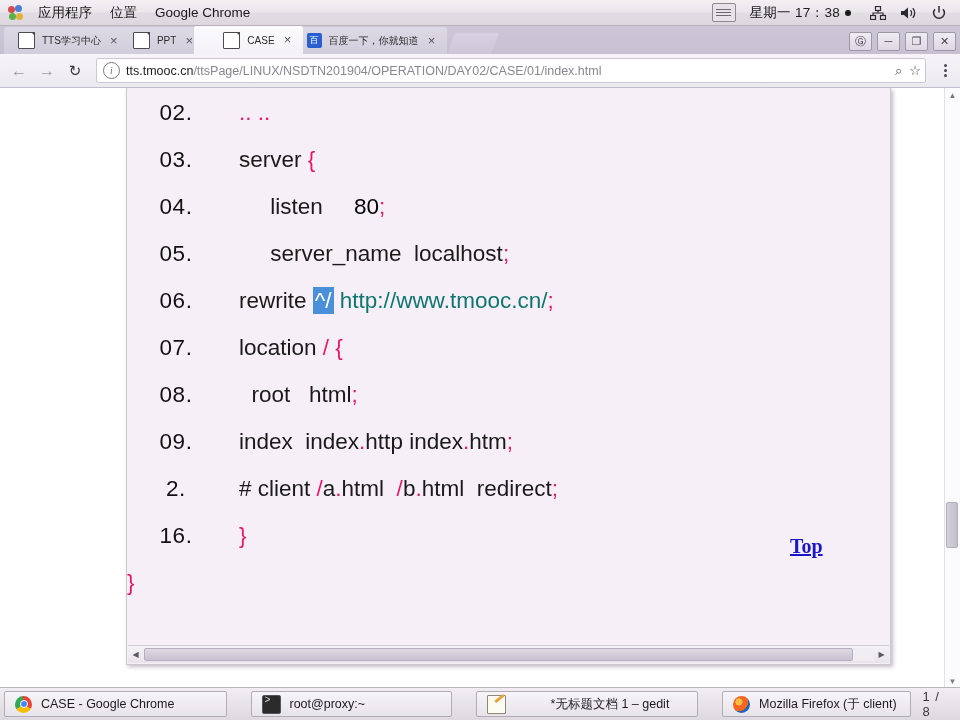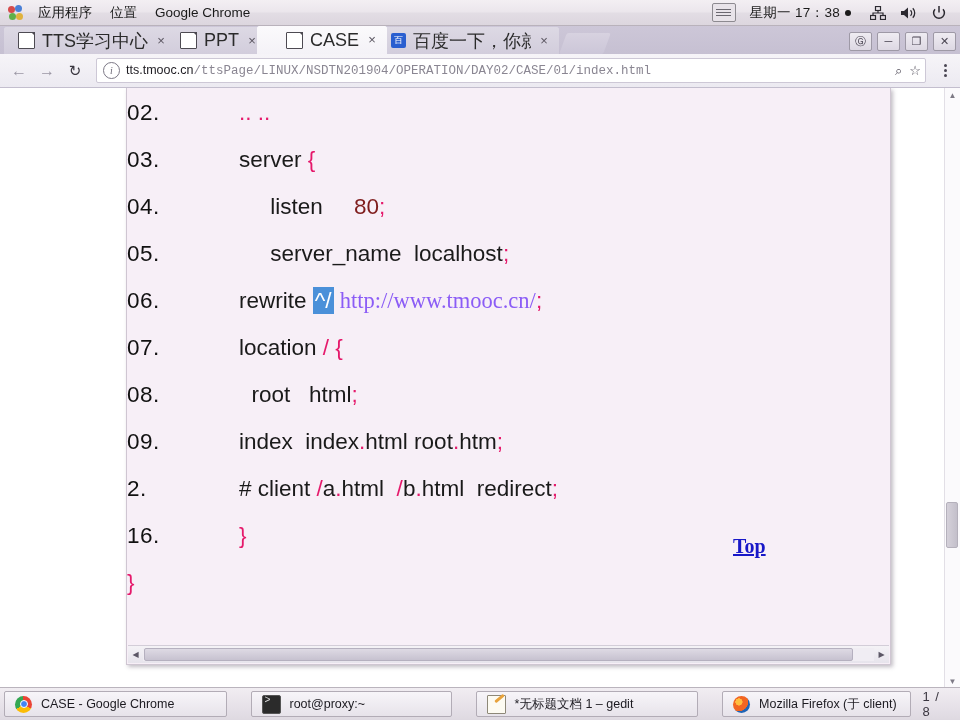--- a/index.html
+++ b/index.html
@@ -101,21 +101,21 @@
     padding-left: 29px;
   }
   .tab .favicon {
     width: 15px; height: 15px; margin-right: 7px; flex: 0 0 auto;
     position: relative; z-index: 2;
   }
   .tab .tab-title {
     flex: 1 1 auto; overflow: hidden;
     position: relative; z-index: 2;
     max-width: 118px; text-overflow: clip;
-    font-size: 18px;
+    font-size: 10px;
   }
   .tab .tab-close {
     margin-left: 6px; width: 14px; height: 14px;
     color: #5a5560; font-size: 13px; line-height: 13px; text-align: center;
     position: relative; z-index: 2; flex: 0 0 auto;
   }
   .tab-newslot {
     width: 44px; height: 21px; margin-left: 14px;
     background: linear-gradient(to bottom,#d7d2e0,#ccc6d8);
     transform: skewX(-20deg);
@@ -164,21 +164,21 @@
   }
   .omni-info {
     width: 15px; height: 15px; border-radius: 50%;
     border: 1.3px solid #7c7886; color: #6d6977;
     font-size: 10px; font-style: italic; font-family: "Liberation Serif", serif;
     display: flex; align-items: center; justify-content: center;
     margin: 0 6px 0 2px; flex: 0 0 auto;
   }
   .omni-url { font-size: 12.5px; white-space: nowrap; overflow: hidden; }
   .omni-url .host { color: #1e1c22; }
-  .omni-url .path { color: #8a8692; font-family: Liberation Mono, monospace; }
+  .omni-url .path { color: #8a8692; }
   .omni-right { display: flex; align-items: center; margin-left: auto; flex: 0 0 auto; padding-left: 6px;}
   .omni-right .ic { margin-left: 7px; color: #4f4b58; font-size: 13px; }
   .menu-dots {
     width: 18px; margin-left: 4px;
     display: flex; flex-direction: column; align-items: center; justify-content: center;
   }
   .menu-dots i { width: 3px; height: 3px; border-radius: 50%; background: #4a4653; margin: 1px 0; display:block;}
 
   
   .viewport {
@@ -202,29 +202,29 @@
     font-size: 22px;
     color: #111;
   }
   .code-row {
     display: flex; align-items: baseline;
     height: 47px;
     white-space: pre;
   }
   .lineno {
     width: 112px; flex: 0 0 112px;
-    text-align: left; padding-right: 14px;
+    text-align: center; padding-right: 14px;
     color: #111; font-size: 22.5px;
     box-sizing: border-box;
     letter-spacing: .5px;
   }
   .code-text { font-size: 22.5px; color: #1a1a1a; }
   .pk { color: #e5196b; }
-  .pp { color: #7f1d1d; }
-  .ol { color: #8b5cf6; font-family: Liberation Serif, serif; }
+  .pp { color: #000000; }
+  .ol { color: #0f766e; }
   .sel { background: #4a90d9; color: #ffffff; padding: 1px 2px; }
 
   .hscroll-area {
     position: absolute; left: 1px; right: 1px; bottom: 1px;
     height: 17px;
     background: linear-gradient(to bottom,#f4f2f6,#e7e4ec);
     border-top: 1px solid #d3cdd8;
     display: flex; align-items: center;
   }
   .hs-arrow {
@@ -233,21 +233,21 @@
     color: #5c5766; font-size: 8px;
   }
   .hs-track { flex: 1 1 auto; height: 13px; background: #f0edf3; position: relative; }
   .hs-thumb {
     position: absolute; left: 1px; top: 0; height: 13px; width: 97%;
     background: linear-gradient(to bottom,#dedae4,#c7c2d0);
     border: 1px solid #b5b0bf; border-radius: 2px; box-sizing: border-box;
   }
 
   .top-link {
-    position: absolute; left: 606px; top: 447px;
+    position: absolute; left: 663px; top: 447px;
     font-family: "Liberation Serif", serif;
     font-weight: bold; font-size: 20px;
     color: #1818c8; text-decoration: underline;
   }
 
   
   .vscroll {
     position: absolute; right: 0; top: 0;
     width: 15px; height: 601px;
     background: #fbfafc; border-left: 1px solid #e2dfe6;
@@ -279,21 +279,21 @@
     display: flex; align-items: center;
     padding: 0 10px;
     border: 1px solid #b2acb6; border-radius: 2px;
     background: linear-gradient(to bottom,#f7f5f9,#e7e3ea);
     font-size: 12.5px; color: #1c1a20;
     white-space: nowrap; overflow: hidden;
     box-sizing: border-box;
   }
   .task.w1 { width: 228px; margin-left: 4px;}
   .task.w2 { width: 206px; }
-  .task.w3 { width: 228px; }
+  .task.w3 { width: 228px; gap: 36px; }
   .task.w4 { width: 193px; }
   .task .ti { width: 17px; height: 17px; margin-right: 9px; flex:0 0 auto; position: relative;}
   .workspace {
     margin-left: auto; margin-right: 8px;
     font-size: 13px; color: #3b3741;
     letter-spacing: 1px;
   }
   
   .chrome-logo { border-radius: 50%; background: conic-gradient(#ea4335 0 33%, #fbbc05 33% 66%, #34a853 66% 100%); position: relative;}
   .chrome-logo::after { content:""; position: absolute; left: 4.5px; top: 4.5px; width: 8px; height: 8px; border-radius: 50%; background: #4285f4; border: 1.2px solid #fff; box-sizing: border-box;}
@@ -419,21 +419,21 @@
 
       <div class="page-panel">
         <div class="code-list" id="code-listing">
             <div class="code-row"><span class="lineno">02.</span><span class="code-text"><span class="pk">.. ..</span></span></div>
             <div class="code-row"><span class="lineno">03.</span><span class="code-text"><span>server </span><span class="pk">{</span></span></div>
             <div class="code-row"><span class="lineno">04.</span><span class="code-text"><span>     listen     </span><span class="pp">80</span><span class="pk">;</span></span></div>
             <div class="code-row"><span class="lineno">05.</span><span class="code-text"><span>     server_name  localhost</span><span class="pk">;</span></span></div>
             <div class="code-row"><span class="lineno">06.</span><span class="code-text"><span>rewrite </span><span class="sel">^/</span><span> </span><span class="ol">http://www.tmooc.cn/</span><span class="pk">;</span></span></div>
             <div class="code-row"><span class="lineno">07.</span><span class="code-text"><span>location </span><span class="pk">/ {</span></span></div>
             <div class="code-row"><span class="lineno">08.</span><span class="code-text"><span>  root   html</span><span class="pk">;</span></span></div>
-            <div class="code-row"><span class="lineno">09.</span><span class="code-text"><span>index  index</span><span class="pk">.</span><span>html root</span><span class="pk">.</span><span>htm</span><span class="pk">;</span></span></div>
+            <div class="code-row"><span class="lineno">09.</span><span class="code-text"><span>index  index</span><span class="pk">.</span><span>http index</span><span class="pk">.</span><span>htm</span><span class="pk">;</span></span></div>
             <div class="code-row"><span class="lineno">2.</span><span class="code-text"><span># client </span><span class="pk">/</span><span>a</span><span class="pk">.</span><span>html  </span><span class="pk">/</span><span>b</span><span class="pk">.</span><span>html  redirect</span><span class="pk">;</span></span></div>
             <div class="code-row"><span class="lineno">16.</span><span class="code-text"><span class="pk">}</span></span></div>
             <div class="code-row"><span class="code-text"><span class="pk">}</span></span></div>
           </div>
 
         <div class="top-link">Top</div>
 
         <div class="hscroll-area">
           <div class="hs-arrow">◀</div>
           <div class="hs-track">

